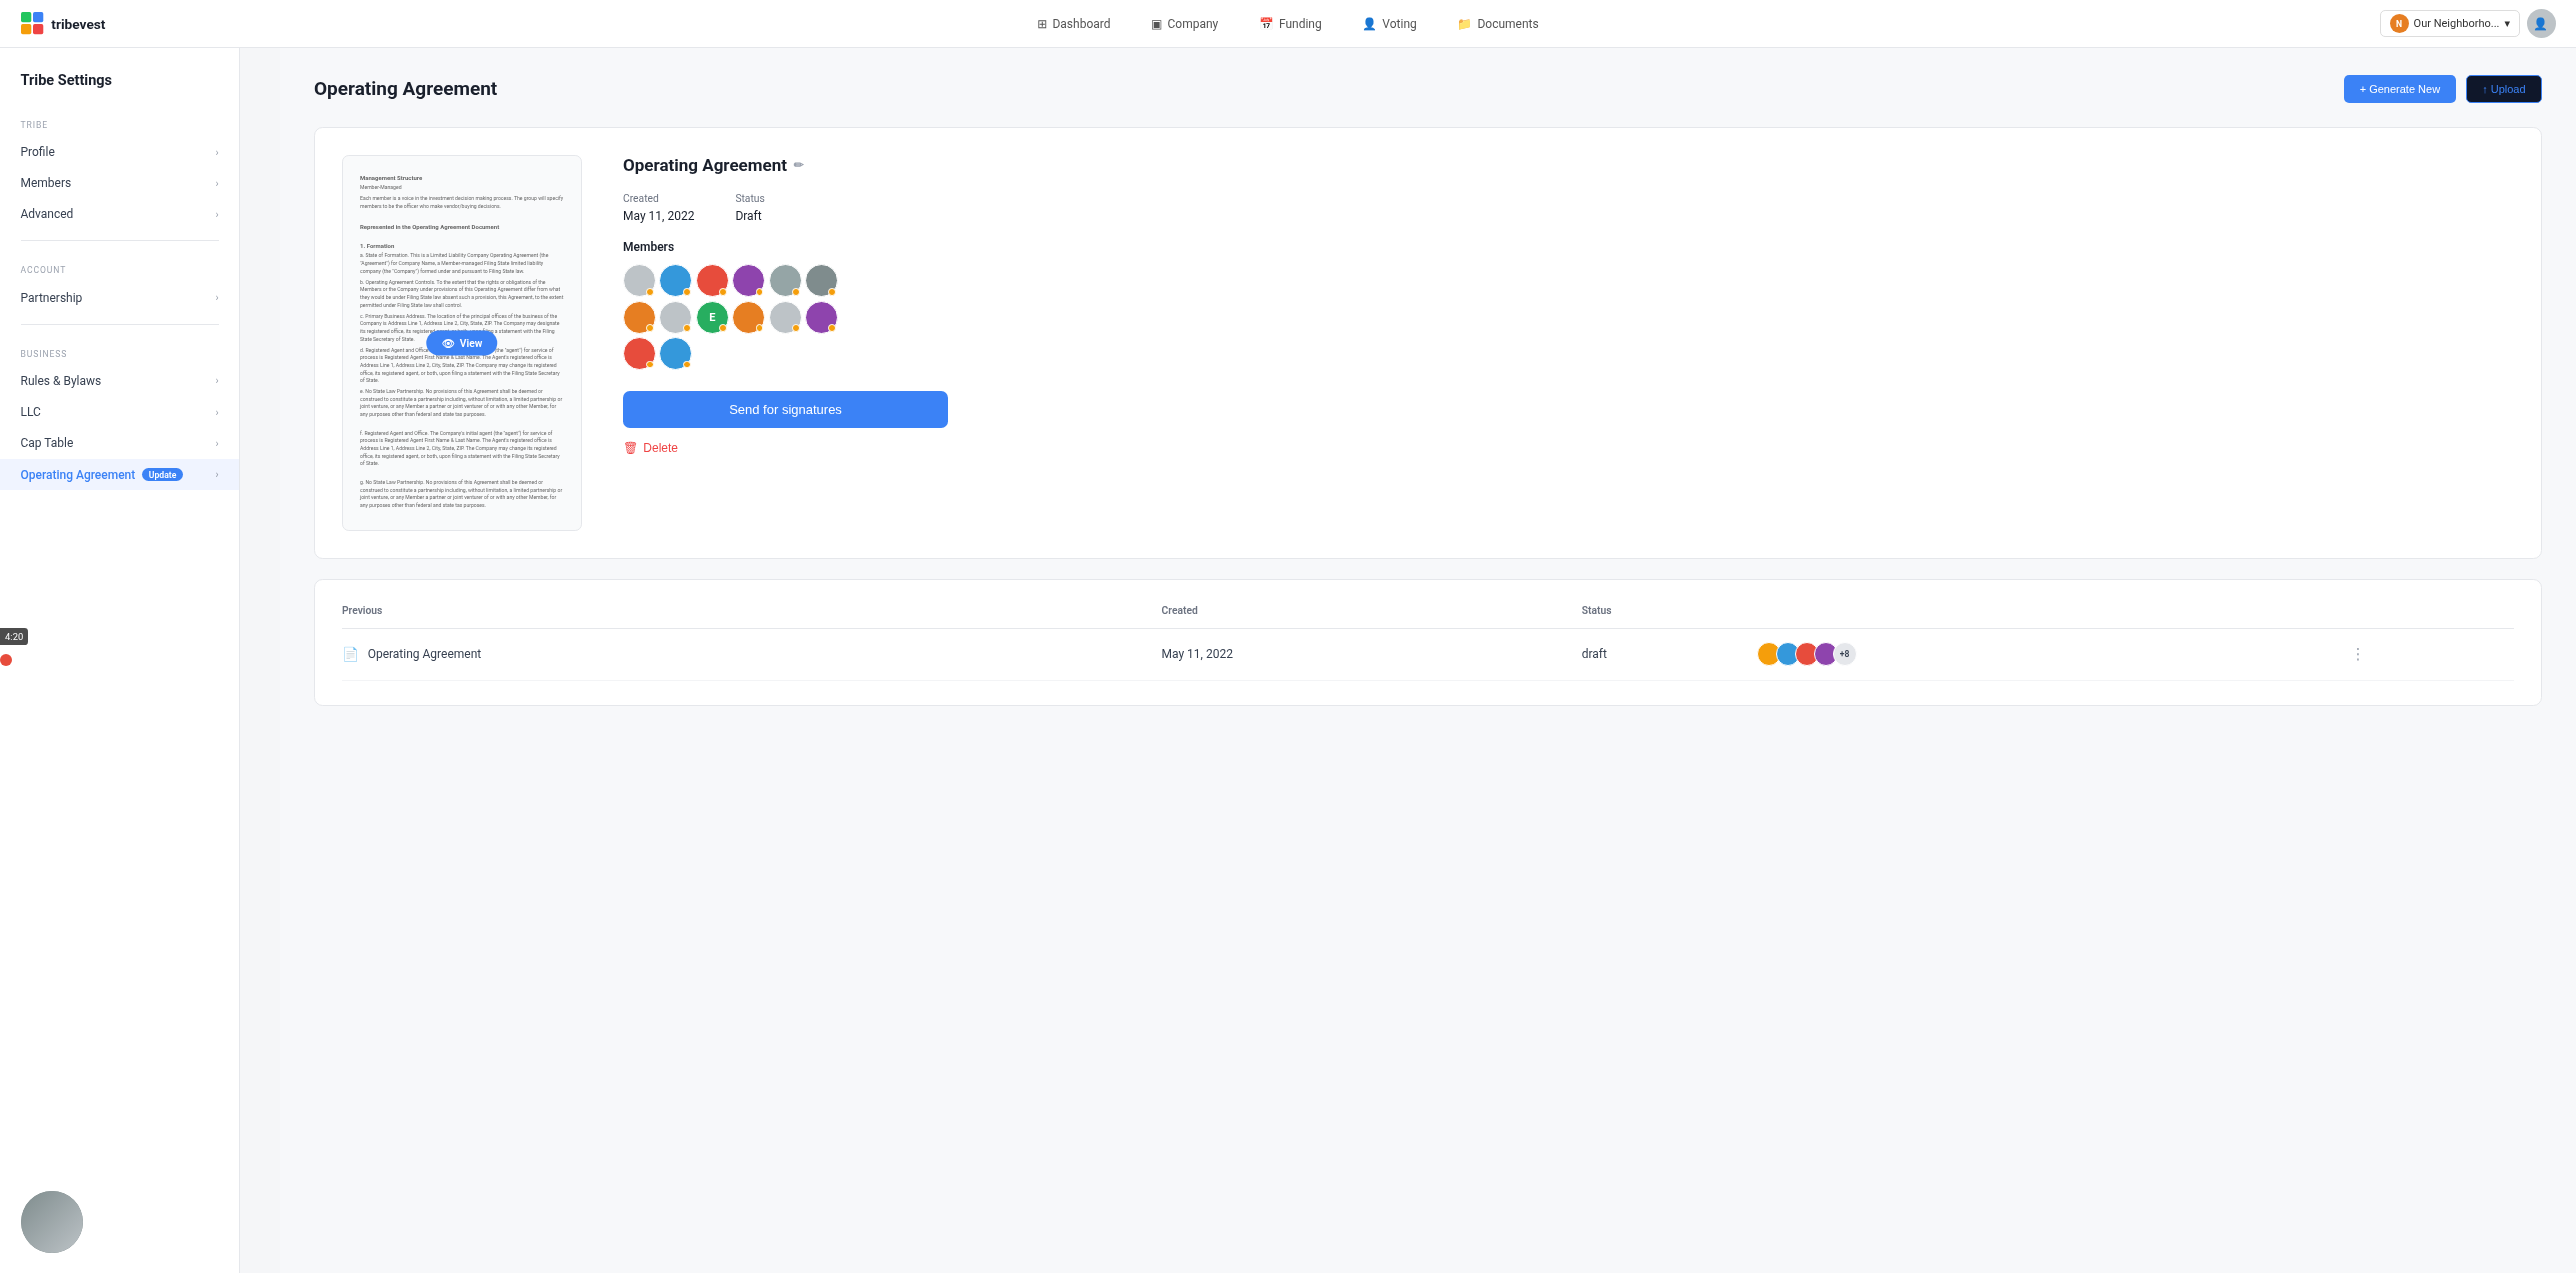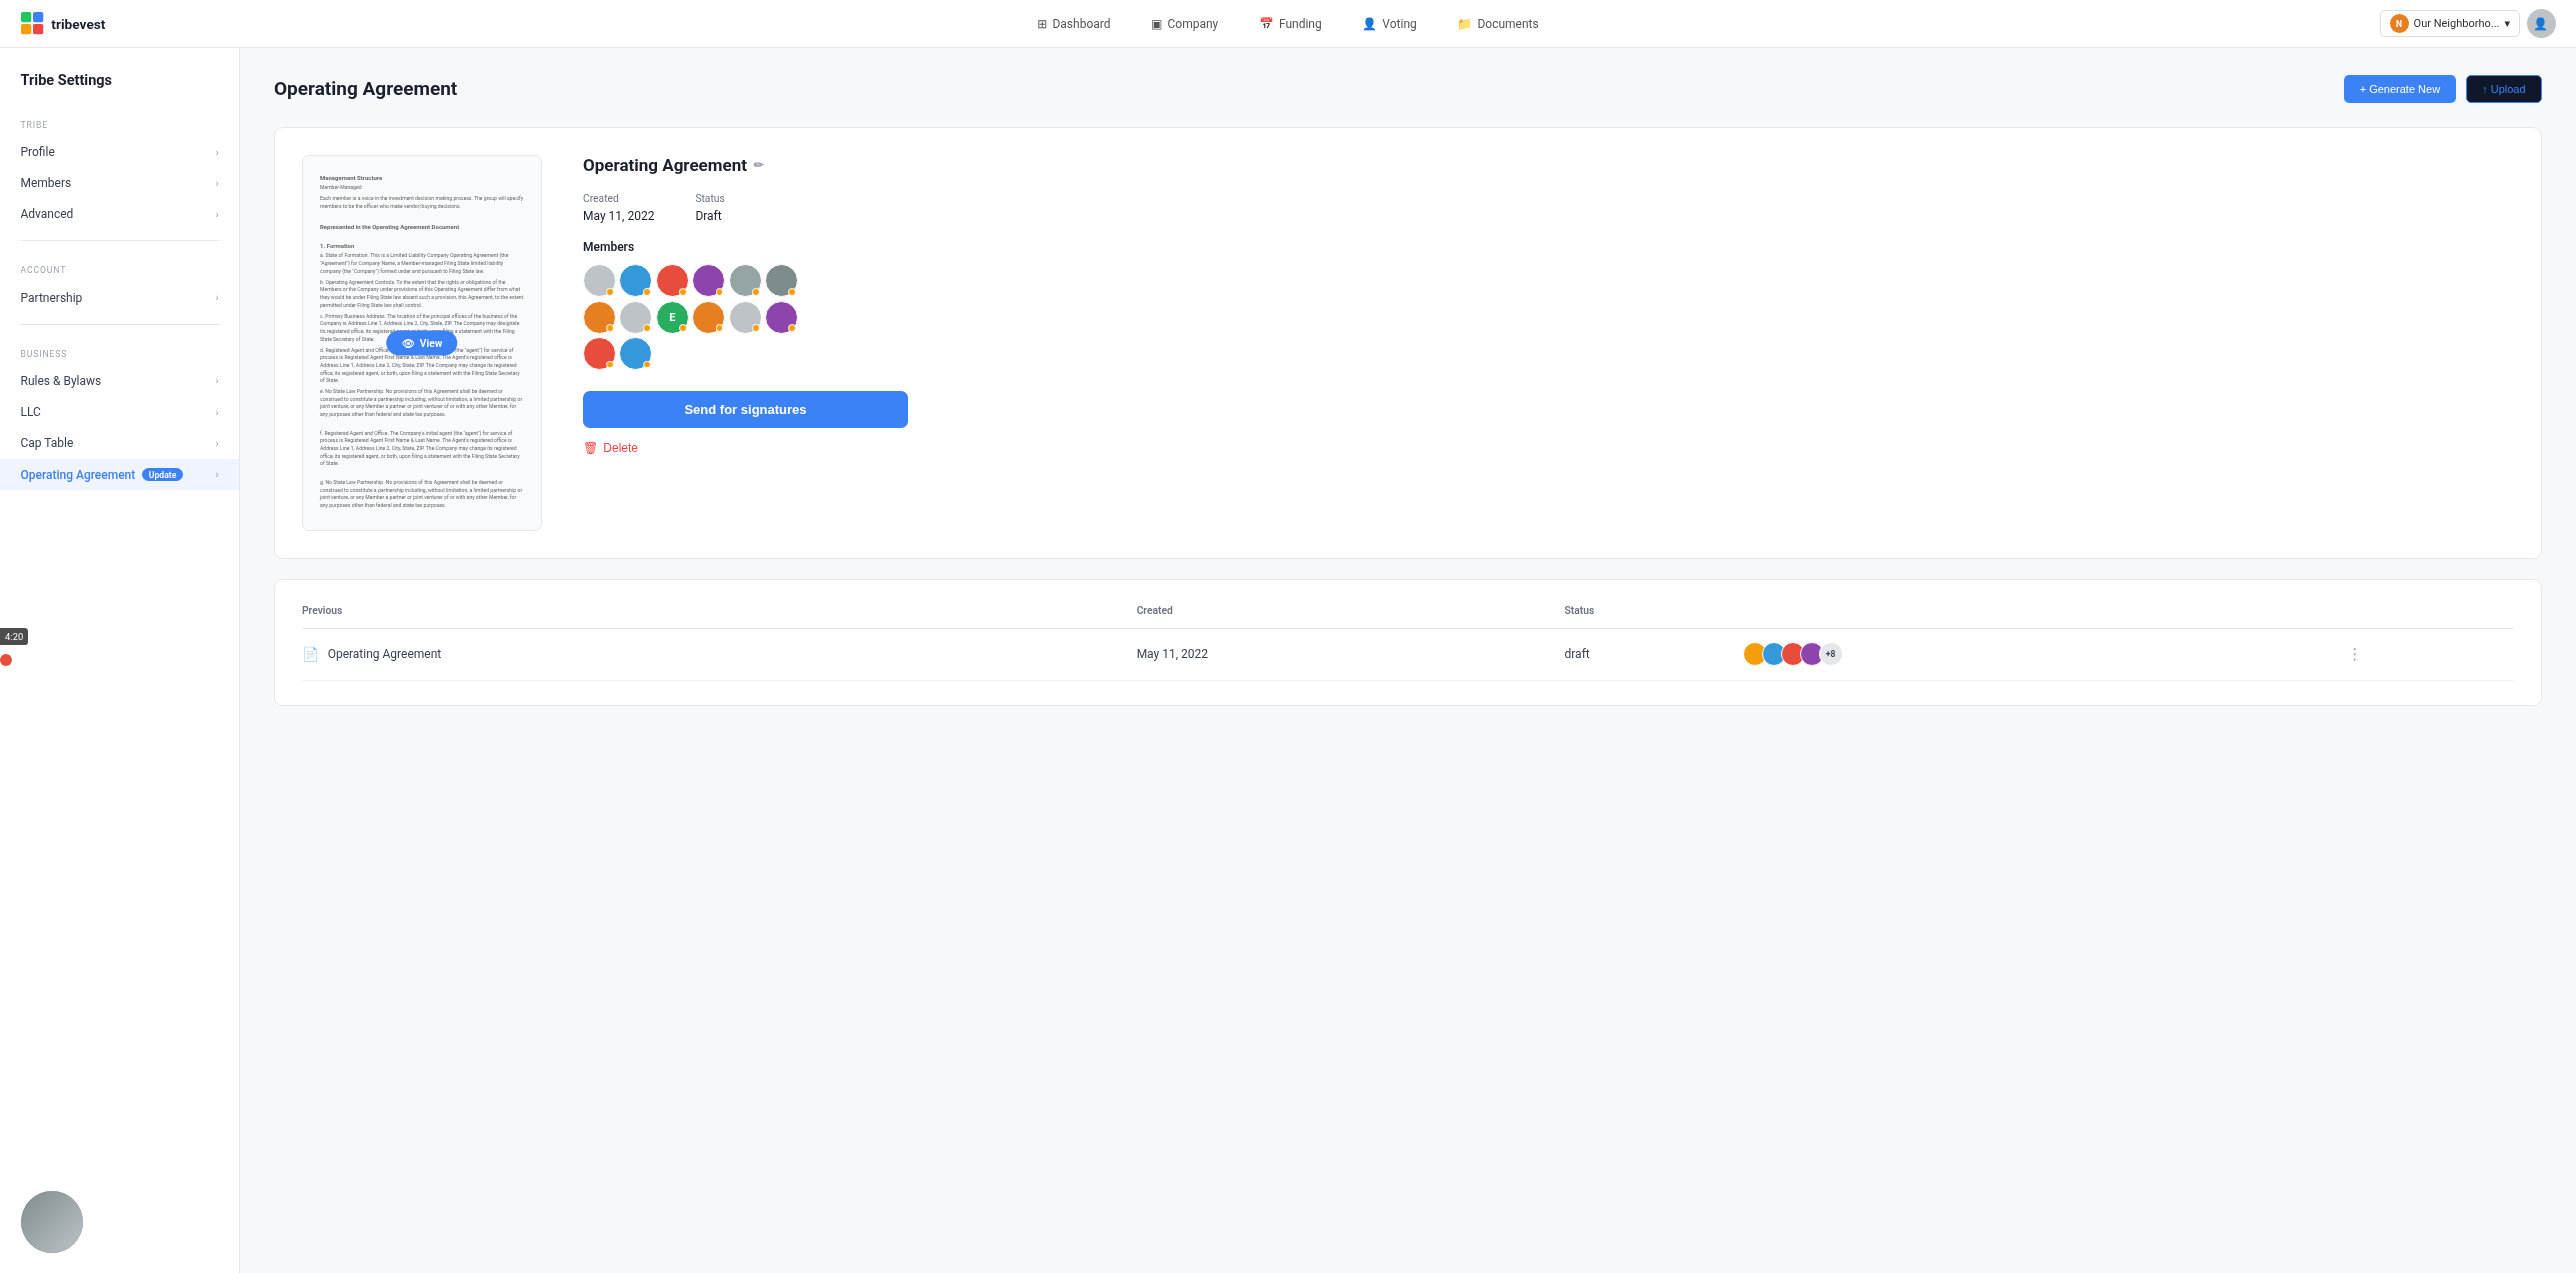--- a/index.html
+++ b/index.html
@@ -85,20 +85,21 @@
       align-items: center;
       justify-content: center;
       font-size: 12px;
       color: #fff;
     }
 
     
     .layout {
       display: flex;
       min-height: calc(100vh - 48px);
+      gap: 40px;
     }
 
     
     .sidebar {
       width: 240px;
       background: #fff;
       border-right: 0.9px solid #e5e7eb;
       padding: 24px 0;
       flex-shrink: 0;
       position: relative;
@@ -326,21 +327,21 @@
     }
     .btn-send {
       width: 100%;
       max-width: 325px;
       background: #3b82f6;
       color: #fff;
       border: none;
       border-radius: 6.8px;
       padding: 11px;
       font-size: 13px;
-      font-weight: 700;
+      font-weight: 400;
       cursor: pointer;
       margin-bottom: 13.7px;
     }
     .btn-delete {
       background: none;
       border: none;
       color: #ef4444;
       font-size: 12px;
       cursor: pointer;
       display: flex;

